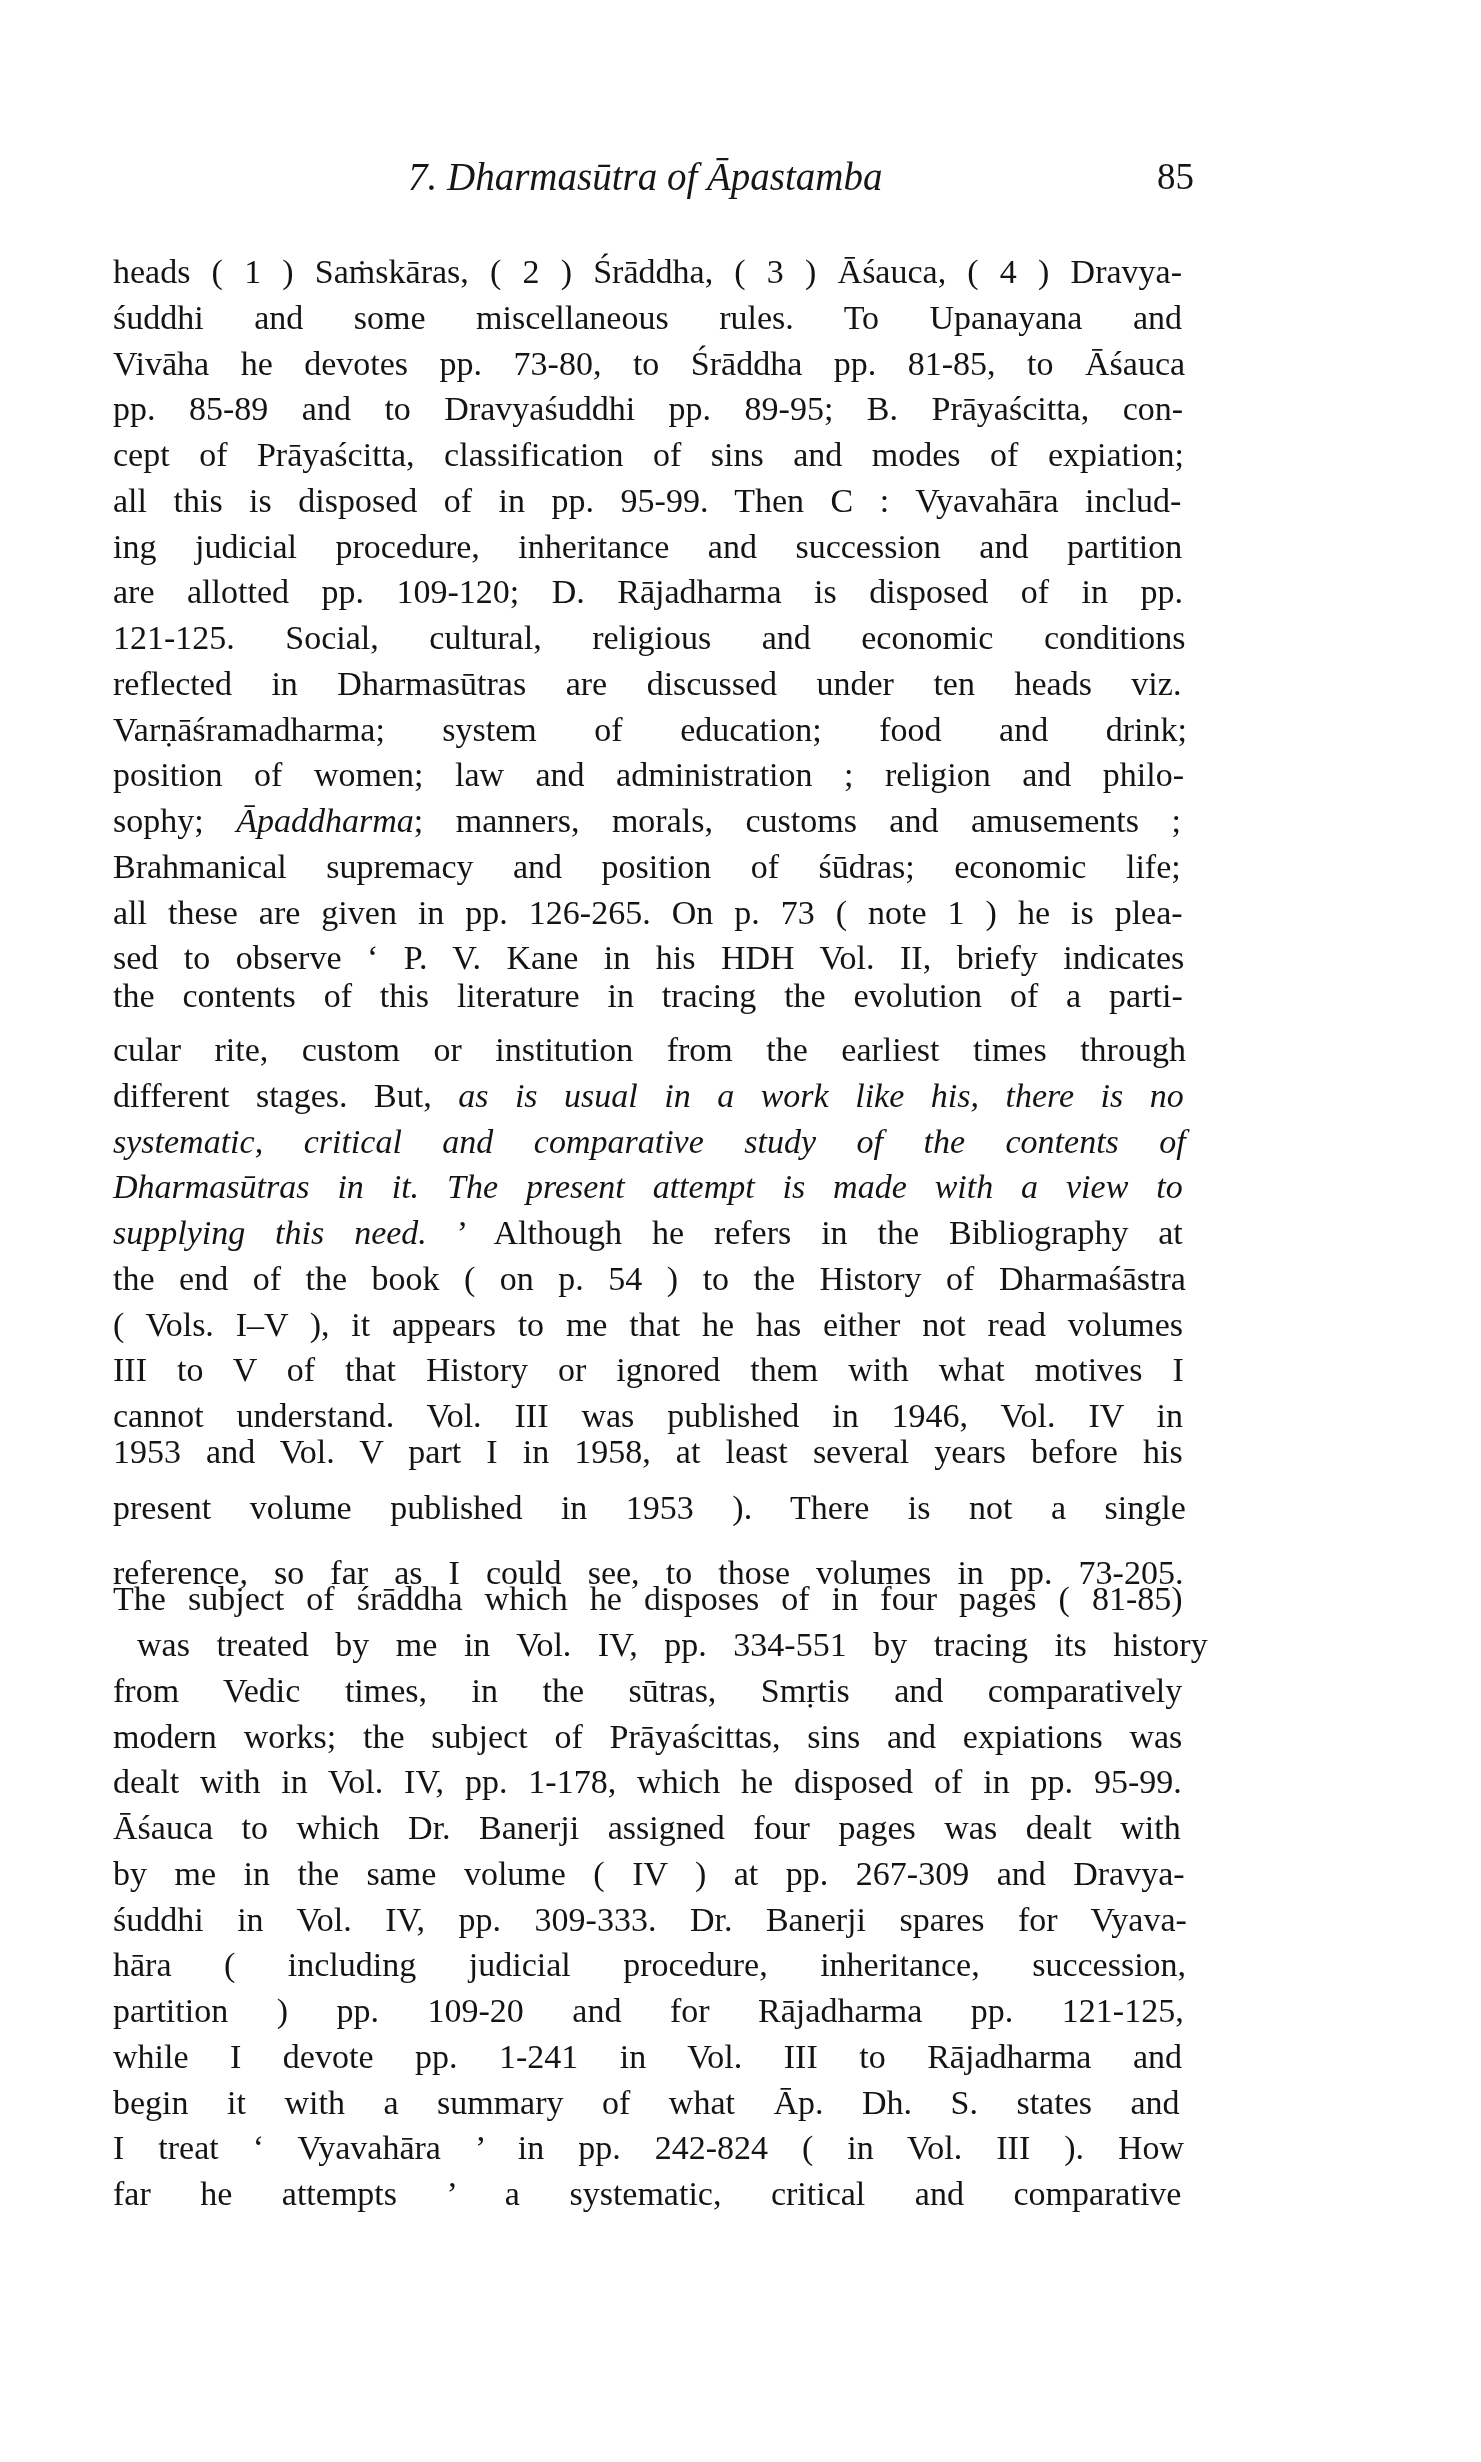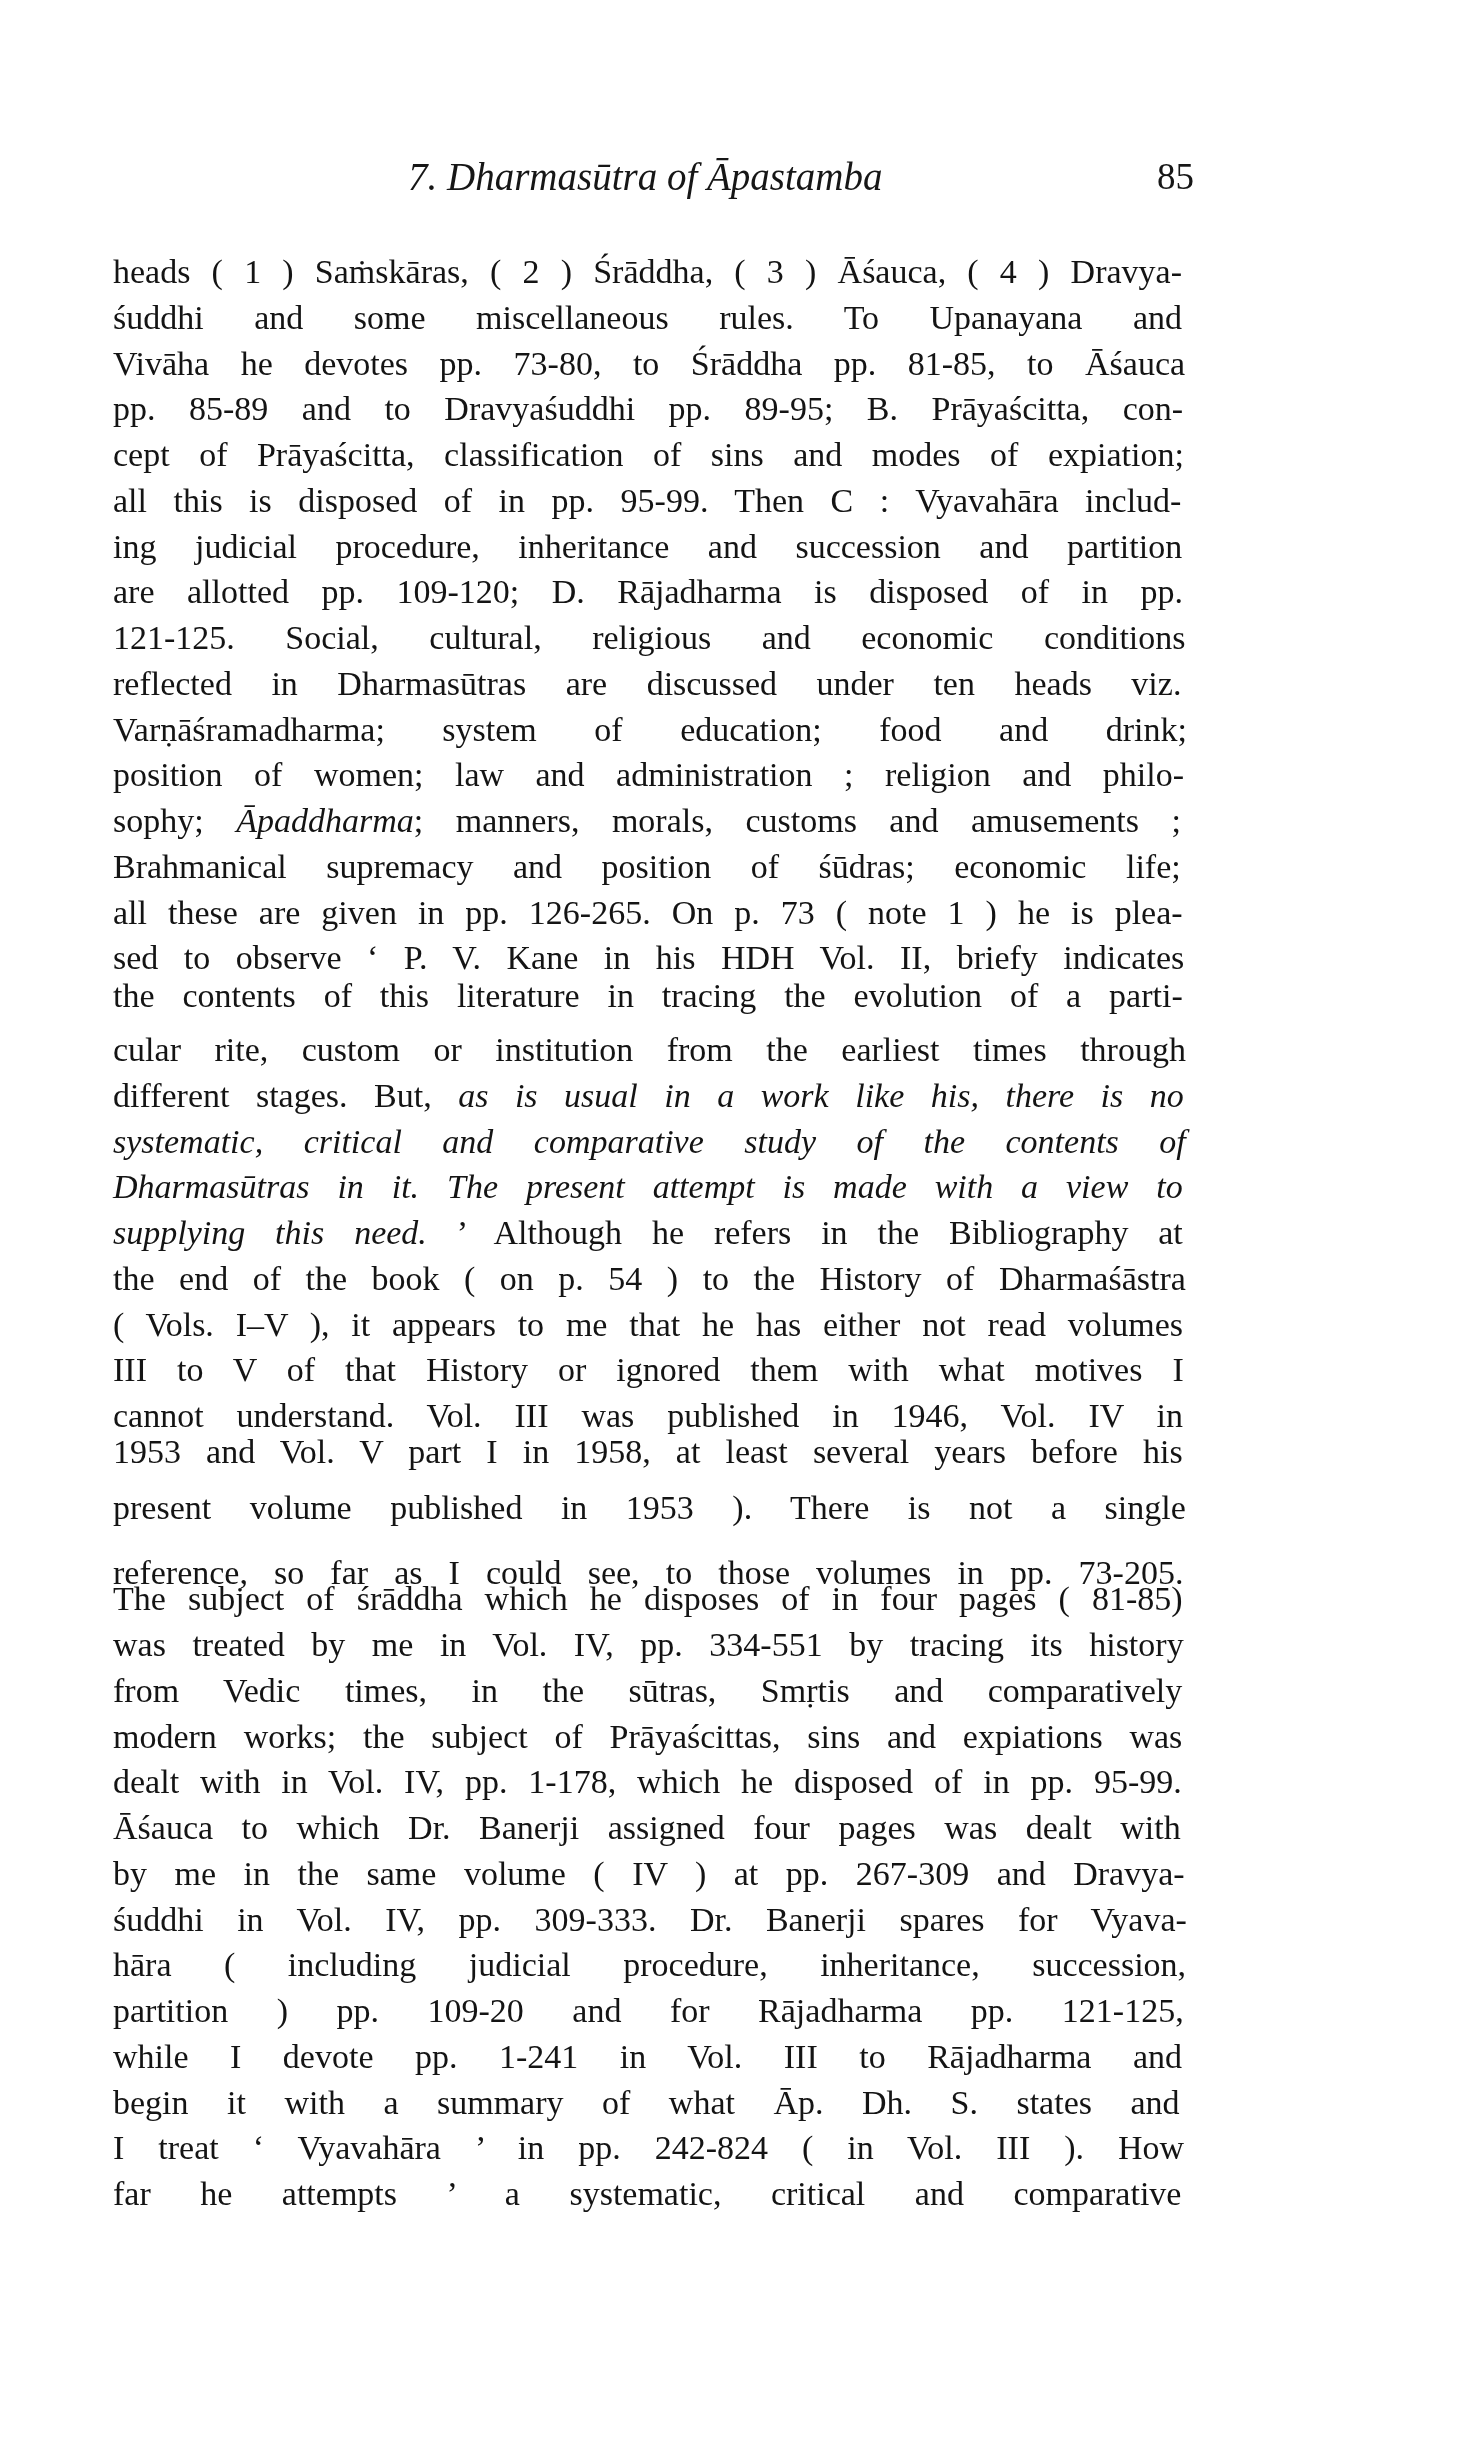--- a/index.html
+++ b/index.html
@@ -57,21 +57,21 @@
       <div class="line" style="top: 915px;"><span class="fit" style="word-spacing: 19.4px;"><span class="it">Dharmasūtras in it. The present attempt is made with a view to</span></span></div>
       <div class="line" style="top: 961px;"><span class="fit" style="word-spacing: 21.4px;"><span class="it">supplying this need.</span><span> ’ Although he refers in the Bibliography at</span></span></div>
       <div class="line" style="top: 1007px;"><span class="fit" style="word-spacing: 16px;"><span>the end of the book ( on p. 54 ) to the History of Dharmaśāstra</span></span></div>
       <div class="line" style="top: 1053px;"><span class="fit" style="word-spacing: 13.3px; font-family: Liberation Serif, serif;"><span>( Vols. I–V ), it appears to me that he has either not read volumes</span></span></div>
       <div class="line" style="top: 1098px;"><span class="fit" style="word-spacing: 21.5px;"><span>III to V of that History or ignored them with what motives I</span></span></div>
       <div class="line" style="top: 1144px;"><span class="fit" style="word-spacing: 24.4px;"><span>cannot understand. Vol. III was published in 1946, Vol. IV in</span></span></div>
       <div class="line" style="top: 1180px;"><span class="fit" style="word-spacing: 16.6px;"><span>1953 and Vol. V part I in 1958, at least several years before his</span></span></div>
       <div class="line" style="top: 1236px;"><span class="fit" style="word-spacing: 30px;"><span>present volume published in 1953 ). There is not a single</span></span></div>
       <div class="line" style="top: 1281px; margin-top: 20px;"><span class="fit" style="word-spacing: 17.6px;"><span>reference, so far as I could see, to those volumes in pp. 73-205.</span></span></div>
       <div class="line" style="top: 1327px;"><span class="fit" style="word-spacing: 13.6px;"><span>The subject of śrāddha which he disposes of in four pages ( 81-85)</span></span></div>
-      <div class="line" style="top: 1373px;"><span class="fit" style="word-spacing: 18px;"><span>was treated by me in Vol. IV, pp. 334-551 by tracing its history</span></span></div>
+      <div class="line" style="top: 1373px;"><span class="fit" style="word-spacing: 18px; margin-left: 24px;"><span>was treated by me in Vol. IV, pp. 334-551 by tracing its history</span></span></div>
       <div class="line" style="top: 1419px;"><span class="fit" style="word-spacing: 36px;"><span>from Vedic times, in the sūtras, Smṛtis and comparatively</span></span></div>
       <div class="line" style="top: 1465px;"><span class="fit" style="word-spacing: 18.3px;"><span>modern works; the subject of Prāyaścittas, sins and expiations was</span></span></div>
       <div class="line" style="top: 1510px;"><span class="fit" style="word-spacing: 12.4px;"><span>dealt with in Vol. IV, pp. 1-178, which he disposed of in pp. 95-99.</span></span></div>
       <div class="line" style="top: 1556px;"><span class="fit" style="word-spacing: 20px;"><span>Āśauca to which Dr. Banerji assigned four pages was dealt with</span></span></div>
       <div class="line" style="top: 1602px;"><span class="fit" style="word-spacing: 19px;"><span>by me in the same volume ( IV ) at pp. 267-309 and Dravya-</span></span></div>
       <div class="line" style="top: 1648px;"><span class="fit" style="word-spacing: 25px;"><span>śuddhi in Vol. IV, pp. 309-333. Dr. Banerji spares for Vyava-</span></span></div>
       <div class="line" style="top: 1693px;"><span class="fit" style="word-spacing: 44px;"><span>hāra ( including judicial procedure, inheritance, succession,</span></span></div>
       <div class="line" style="top: 1739px;"><span class="fit" style="word-spacing: 40px;"><span>partition ) pp. 109-20 and for Rājadharma pp. 121-125,</span></span></div>
       <div class="line" style="top: 1785px;"><span class="fit" style="word-spacing: 33px;"><span>while I devote pp. 1-241 in Vol. III to Rājadharma and</span></span></div>
       <div class="line" style="top: 1831px;"><span class="fit" style="word-spacing: 30px;"><span>begin it with a summary of what Āp. Dh. S. states and</span></span></div>

